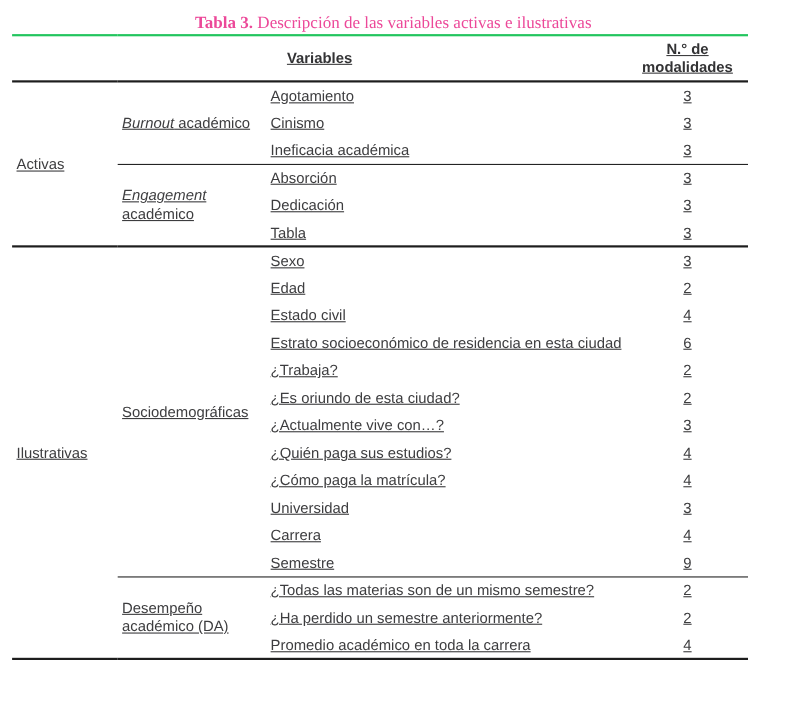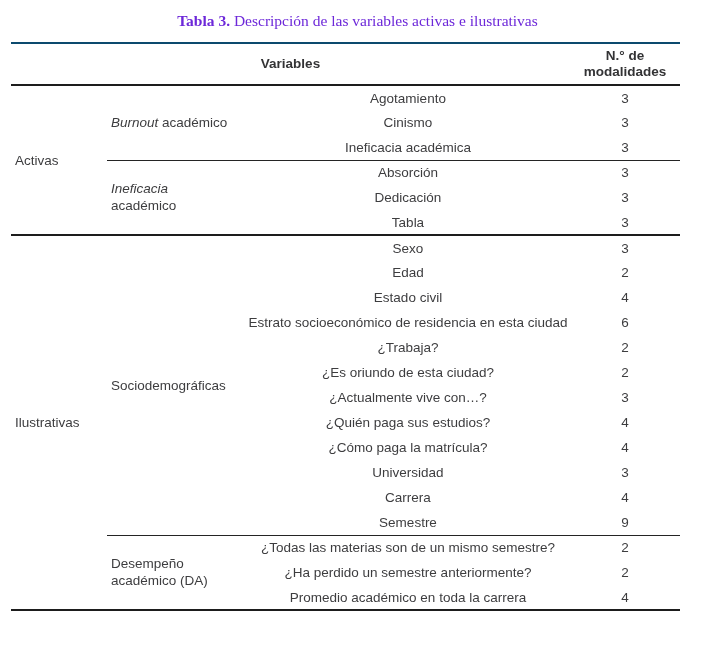--- a/index.html
+++ b/index.html
@@ -12,35 +12,36 @@
   .page {
     position: relative;
     width: 715px; height: 653px;
     background: #ffffff;
   }
   .title {
     margin-top: 11px;
     text-align: center;
     font-family: "Liberation Serif", serif;
     font-size: 15.5px;
-    color: #6d28d9;
+    color: #ec4899;
     line-height: 20px;
   }
   .title .title-bold { font-weight: bold; }
 
   table.vars {
     margin-left: 11px;
-    margin-top: 11px;
+    margin-top: 0;
     width: 669px;
     border-collapse: collapse;
     table-layout: fixed;
-    border-top: 2px solid #0c4a6e;
+    border-top: 2px solid #22c55e;
     border-bottom: 2px solid #1d1d1d;
     font-size: 13.5px;
     color: #3d3d3f;
+    text-decoration: underline;
   }
   col.c-group { width: 96px; }
   col.c-subgroup { width: 133px; }
   col.c-variable { width: 330px; }
   col.c-count { width: 110px; }
 
   th {
     height: 42px;
     vertical-align: middle;
     font-weight: bold;
@@ -51,21 +52,21 @@
     font-size: 13.5px;
   }
   td {
     height: 25px;
     vertical-align: middle;
     line-height: 17px;
     white-space: nowrap;
   }
   td.group-cell { padding-left: 4px; }
   td.subgroup-cell { padding-left: 4px; }
-  td.variable-cell { padding-left: 6px; text-align: center; }
+  td.variable-cell { padding-left: 6px; }
   td.count-cell { text-align: center; }
   .italic { font-style: italic; text-align: right; }
 
   tr.subgroup-start td { border-top: 1.5px solid #242424; }
   tr.group-start td { border-top: 2px solid #1d1d1d; }
 </style>
 </head>
 <body>
 
 <div class="page">
@@ -99,21 +100,21 @@
         </tr>
         <tr>
           <td class="variable-cell">Cinismo</td>
           <td class="count-cell">3</td>
         </tr>
         <tr>
           <td class="variable-cell">Ineficacia académica</td>
           <td class="count-cell">3</td>
         </tr>
         <tr class="subgroup-start">
-          <td class="subgroup-cell" rowspan="3"><span class="italic">Ineficacia</span><br><span>académico</span></td>
+          <td class="subgroup-cell" rowspan="3"><span class="italic">Engagement</span><br><span>académico</span></td>
           <td class="variable-cell">Absorción</td>
           <td class="count-cell">3</td>
         </tr>
         <tr>
           <td class="variable-cell">Dedicación</td>
           <td class="count-cell">3</td>
         </tr>
         <tr>
           <td class="variable-cell">Tabla</td>
           <td class="count-cell">3</td>

